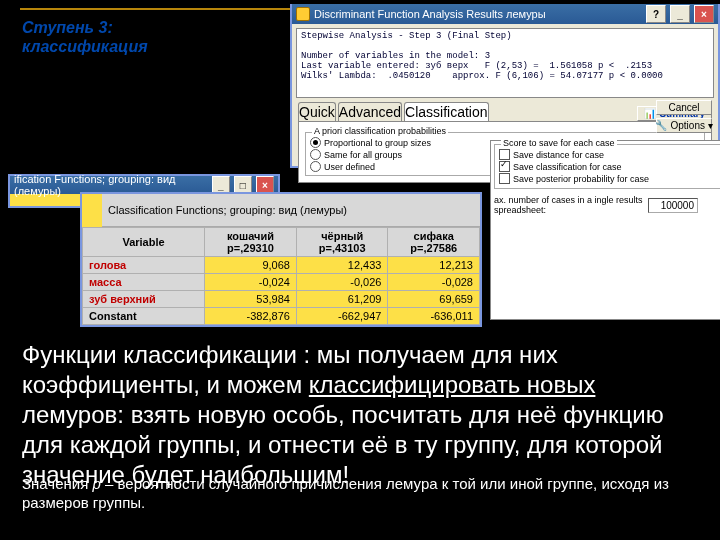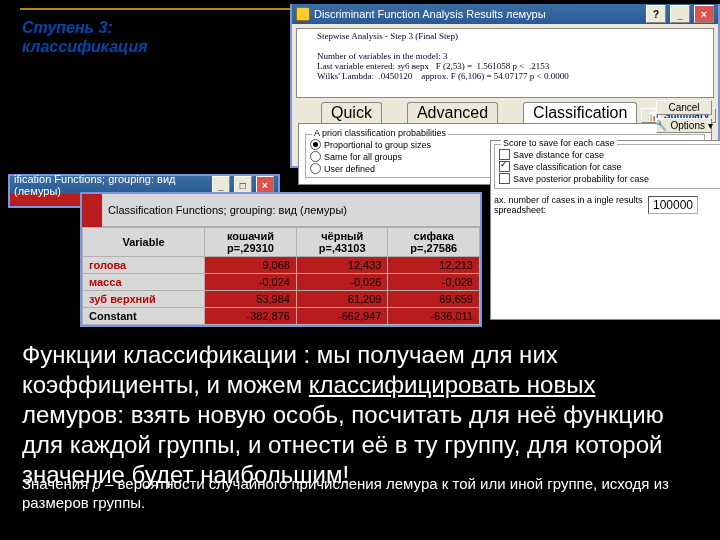--- a/index.html
+++ b/index.html
@@ -49,29 +49,29 @@
   }
   .win-title .icon { width:12px;height:12px;background:#ffcc33;border:1px solid #a07000;border-radius:2px;}
   .win-title .spacer { flex:1; }
   .win-btn { width:18px;height:16px;background:#ece9d8;border:1px solid #fff;border-right-color:#888;border-bottom-color:#888;display:flex;align-items:center;justify-content:center;color:#000;font-size:10px;font-weight:bold;}
   .win-btn.close{background:#d9534f;color:#fff;}
   .mono-panel {
     margin:4px;
     background:#fff;
     height:64px;
     border:1px solid #888;
-    font-family:Liberation Serif, serif;
+    font-family:Liberation Mono, monospace;
     font-size:9px;
-    padding:2px 20px;
+    padding:2px 4px;
     color:#003;
     overflow:hidden;
     white-space:pre;
   }
   .tabs-row { padding:0 6px; display:flex; gap:2px; align-items:flex-end;}
-  .tab { background:#ece9d8;border:1px solid #888;border-bottom:none;padding:1px 9px;font-size:16px;border-radius:3px 3px 0 0;margin-left:23px;}
+  .tab { background:#ece9d8;border:1px solid #888;border-bottom:none;padding:1px 0;font-size:14px;border-radius:3px 3px 0 0;}
   .tab.active{background:#fff;text-align:center;}
   .tabs-row .filler{flex:1;}
   .btn { background:#ece9d8;border:1px solid #fff;border-right-color:#888;border-bottom-color:#888;padding:1px 6px;font-size:10px;display:inline-flex;align-items:center;gap:3px;}
   .summary-btn{font-weight:bold;color:#0033aa;}
   .tab-body{ margin:0 6px; background:#fff;border:1px solid #888; padding:6px; display:flex; gap:6px; height:48px;}
   .func-btn{border:2px solid #d00; padding:2px 6px; font-size:10px; display:inline-flex;align-items:center;gap:4px;}
   .func-btn .mini{width:12px;height:10px;border:1px solid #555;background:repeating-linear-gradient(#fff,#fff 2px,#a8c8e8 2px,#a8c8e8 4px);}
   .group-box{border:1px solid #aaa;padding:3px 4px;font-size:9px;position:relative;margin-top:4px;}
   .group-box .legend{position:absolute;top:-7px;left:6px;background:#fff;padding:0 2px;}
   .radio-row, .check-row{display:flex;align-items:center;gap:3px;margin:1px 0;}
@@ -84,25 +84,25 @@
   .right-col .btn{justify-content:center;}
   
   .overlay-panel{
     position:absolute; top:140px; left:490px; width:228px; height:172px;
     background:#fff;border:1px solid #888;font-size:9px;color:#000;
     padding:3px;
   }
   .overlay-panel .inner-group{border:1px solid #aaa;padding:3px 4px;position:relative;margin-bottom:4px;}
   .overlay-panel .inner-group .legend{position:absolute;top:-7px;left:6px;background:#fff;padding:0 2px;}
   .overlay-panel .ncases{display:flex;align-items:center;gap:4px;margin-top:6px;}
-  .overlay-panel input.num{width:42px;font-size:12px;border:1px inset #aaa;text-align:center;padding:1px 3px;}
+  .overlay-panel input.num{width:42px;font-size:10px;border:1px inset #aaa;text-align:right;padding:1px 3px;}
   
   .sheet {
     position:absolute;
-    background:#b91c1c;border:2px solid #7a96df;
+    background:#fde047;border:2px solid #7a96df;
     font-family:Tahoma, sans-serif; font-size:11px; color:#000;
   }
   .sheet .titlebar{height:18px;background:linear-gradient(#3a6ea5,#2a5a95);color:#fff;display:flex;align-items:center;padding:0 4px;font-size:11px;gap:4px;}
   .sheet .titlebar .spacer{flex:1;}
   .sheet table{border-collapse:collapse;width:100%;}
   .sheet th,.sheet td{border:1px solid #b0b0b0;padding:2px 6px;font-size:11px;}
   .sheet th{background:#d8d8d8;font-weight:bold;text-align:center;}
   .sheet td{text-align:right;}
   .sheet td.rowhead{background:#d8d8d8;text-align:left;font-weight:bold;}
   .sheet td.rowhead.red{color:#c00000;}

